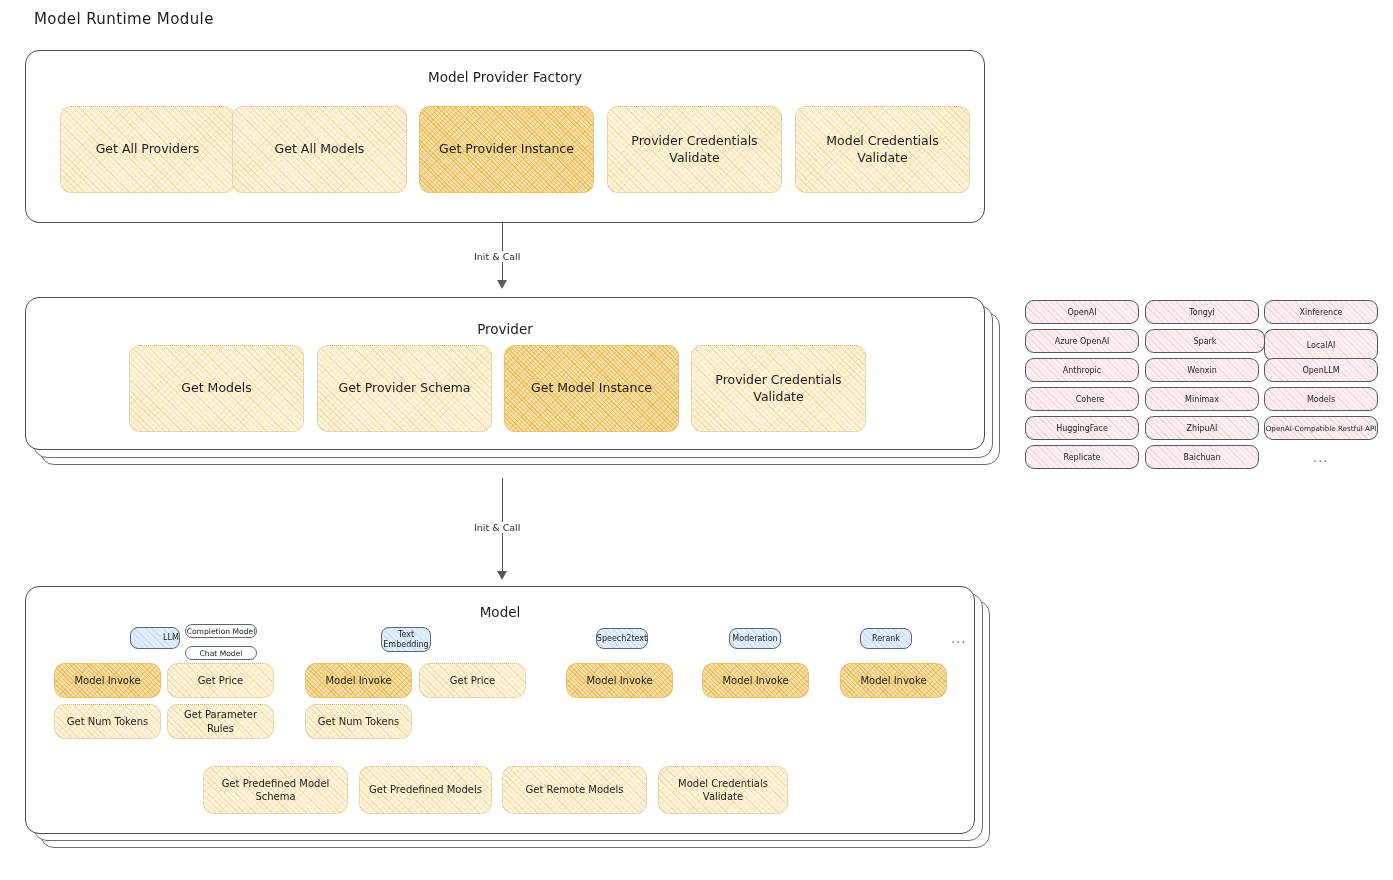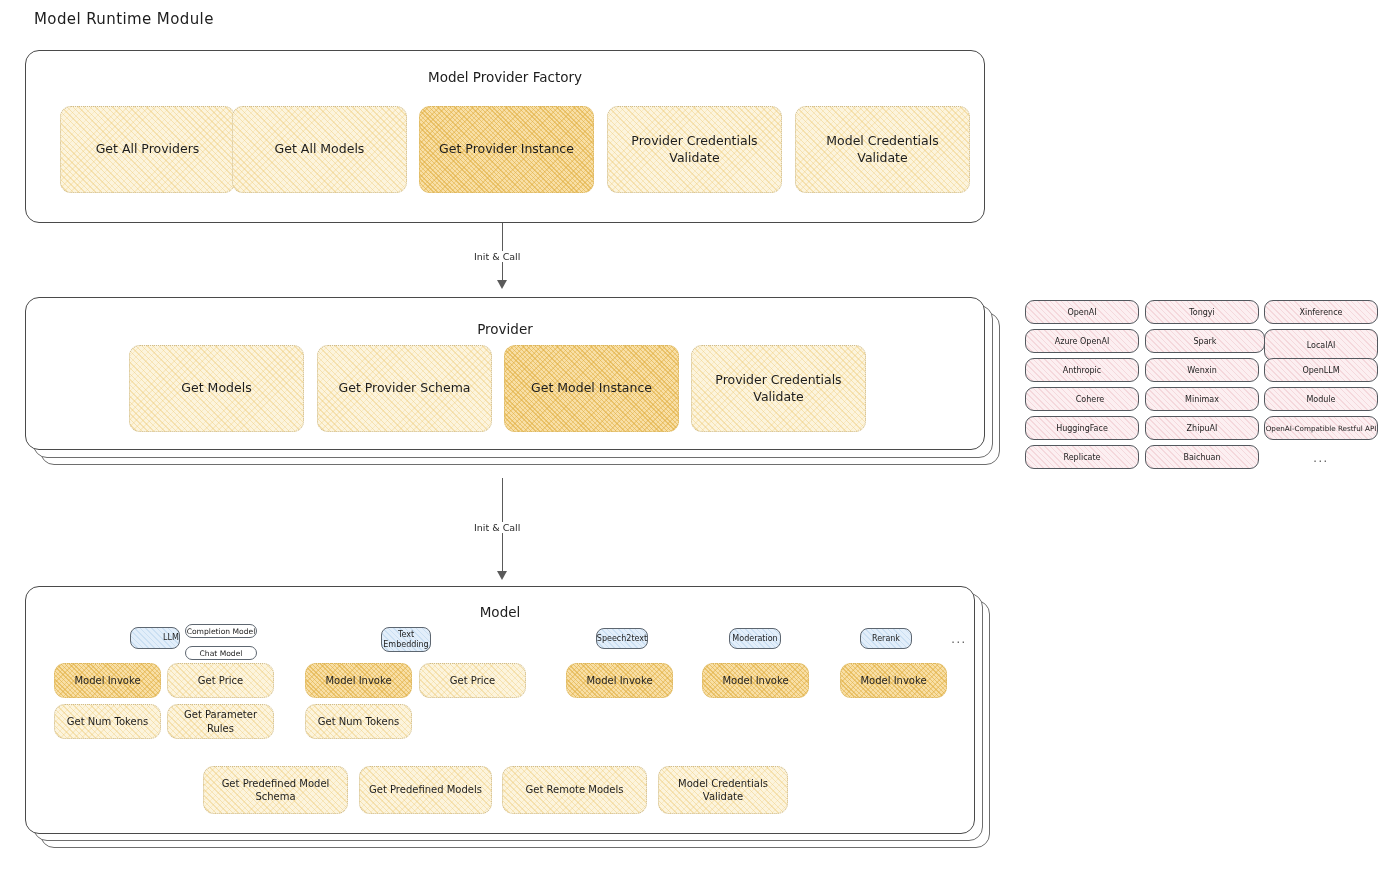--- a/index.html
+++ b/index.html
@@ -192,21 +192,21 @@
 <div class="chip" style="left:1145px; top:300px; width:114px; height:24px;">Tongyi</div>
 <div class="chip" style="left:1145px; top:329px; width:120px; height:24px;">Spark</div>
 <div class="chip" style="left:1145px; top:358px; width:114px; height:24px;">Wenxin</div>
 <div class="chip" style="left:1145px; top:387px; width:114px; height:24px;">Minimax</div>
 <div class="chip" style="left:1145px; top:416px; width:114px; height:24px;">ZhipuAI</div>
 <div class="chip" style="left:1145px; top:445px; width:114px; height:24px;">Baichuan</div>
 
 <div class="chip" style="left:1264px; top:300px; width:114px; height:24px;">Xinference</div>
 <div class="chip" style="left:1264px; top:329px; width:114px; height:32px;">LocalAI</div>
 <div class="chip" style="left:1264px; top:358px; width:114px; height:24px;">OpenLLM</div>
-<div class="chip" style="left:1264px; top:387px; width:114px; height:24px;">Module</div>
+<div class="chip" style="left:1264px; top:387px; width:114px; height:24px;">Models</div>
 <div class="chip" style="left:1264px; top:416px; width:114px; height:24px; font-size:7.2px;">OpenAI-Compatible Restful API</div>
 <div class="dots" style="left:1313px; top:450px;">...</div>
 
 <div class="arrow-line" style="left:502px; top:478px; height:95px;"></div>
 <div class="arrow-head" style="left:497px; top:571px;"></div>
 <div class="arrow-label" style="left:470px; top:522px;">Init &amp; Call</div>
 
 <div class="card-ghost" style="left:40px; top:600px; width:950px; height:248px;"></div>
 <div class="card-ghost" style="left:33px; top:593px; width:950px; height:248px;"></div>
 <div class="card" style="left:25px; top:586px; width:950px; height:248px;"></div>

